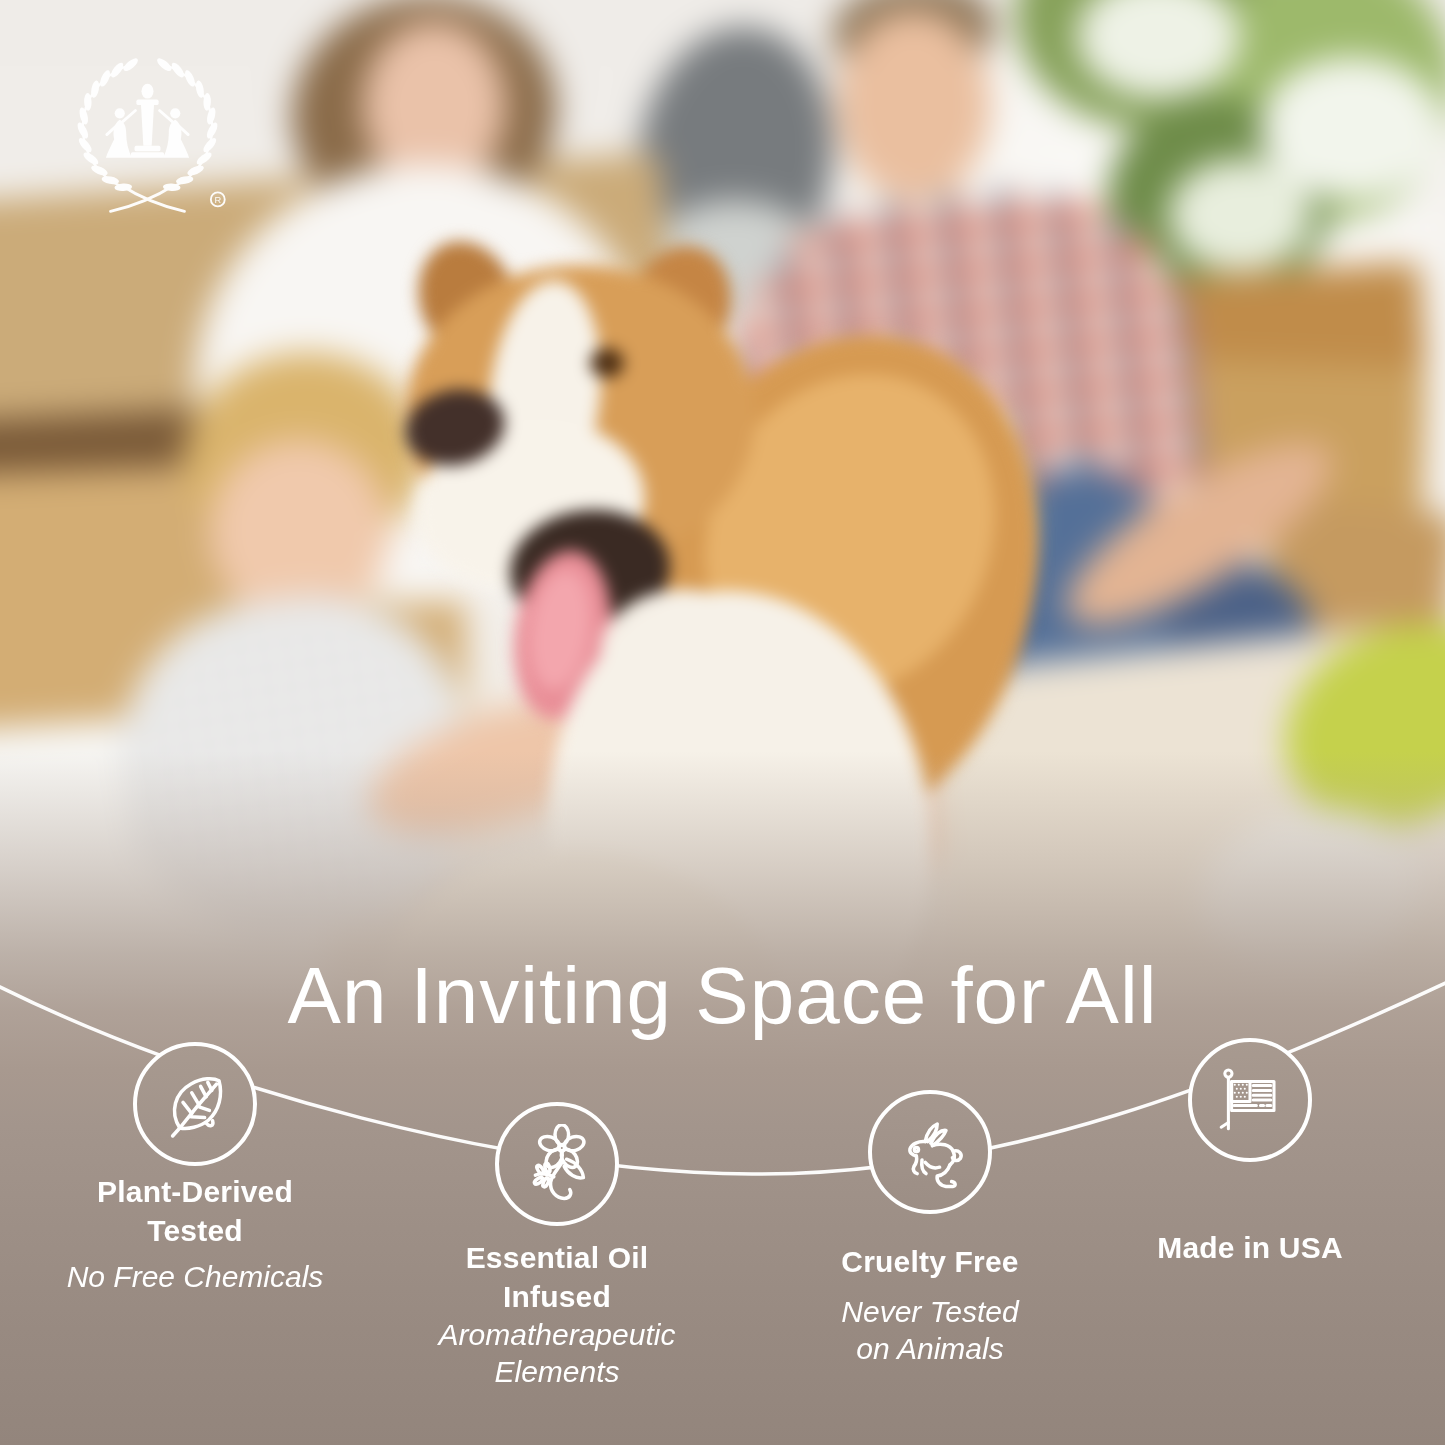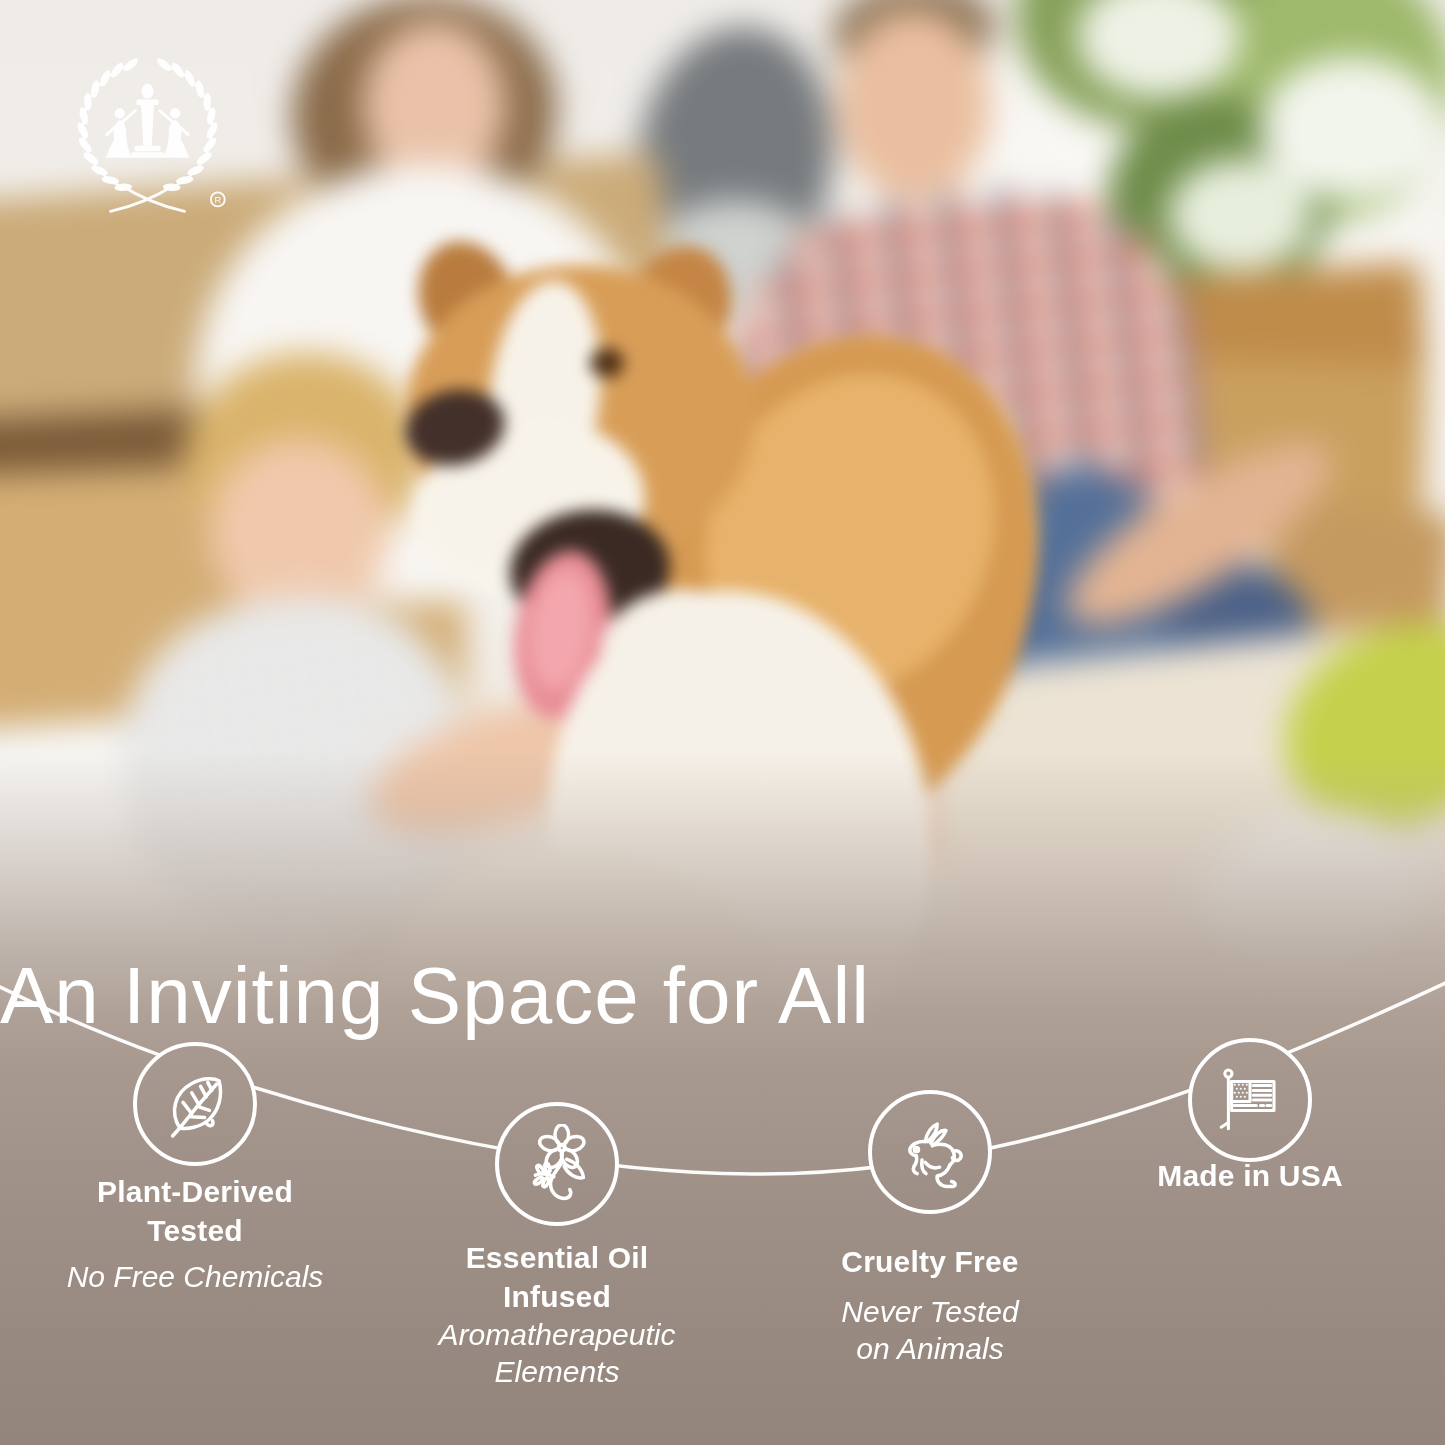--- a/index.html
+++ b/index.html
@@ -26,21 +26,21 @@
   
   .overlay{position:absolute;inset:0;background:linear-gradient(180deg,
      rgba(176,162,152,0) 52%,
      rgba(176,162,152,.45) 60%,
      rgba(172,158,148,.78) 66%,
      rgba(170,155,145,.93) 70%,
      rgba(168,153,143,1) 74%,
      #a3958c 78%, #9d8f86 85%, #988a81 92%, #93857c 100%);}
   
   .wave{position:absolute;inset:0;}
-  .headline{position:absolute;left:0;right:0;top:948px;text-align:left;
+  .headline{position:absolute;left:0;right:0;top:948px;text-align:center;
      color:#fff;font-size:80px;font-weight:400;letter-spacing:1px;line-height:96px;}
   .fcir{position:absolute;width:124px;height:124px;border-radius:50%;
      border:4px solid #fff;box-sizing:border-box;display:flex;align-items:center;justify-content:center;}
   .fcir svg{width:80px;height:80px;}
   .icon{stroke:#fff;fill:none;stroke-width:4.4;stroke-linecap:round;stroke-linejoin:round;}
   .fcol{position:absolute;width:340px;text-align:center;color:#fff;}
   .ftitle{font-size:30px;font-weight:700;line-height:39px;letter-spacing:.2px;white-space:pre-line;}
   .fsub{font-size:30px;font-style:italic;font-weight:400;line-height:37px;white-space:pre-line;}
   .logo{position:absolute;left:55px;top:40px;width:185px;height:180px;opacity:.96;}
 </style>
@@ -262,17 +262,17 @@
     <div class="ftitle">Essential Oil
 Infused</div>
     <div class="fsub" style="margin-top:0px">Aromatherapeutic
 Elements</div>
   </div>
   <div class="fcol" style="left:760px;top:1242px">
     <div class="ftitle">Cruelty Free</div>
     <div class="fsub" style="margin-top:12px">Never Tested
 on Animals</div>
   </div>
-  <div class="fcol" style="left:1080px;top:1156px">
+  <div class="fcol" style="left:1080px;top:1228px">
     <div class="ftitle">Made in USA</div>
   </div>
 
 </div>
 
 </body></html>

